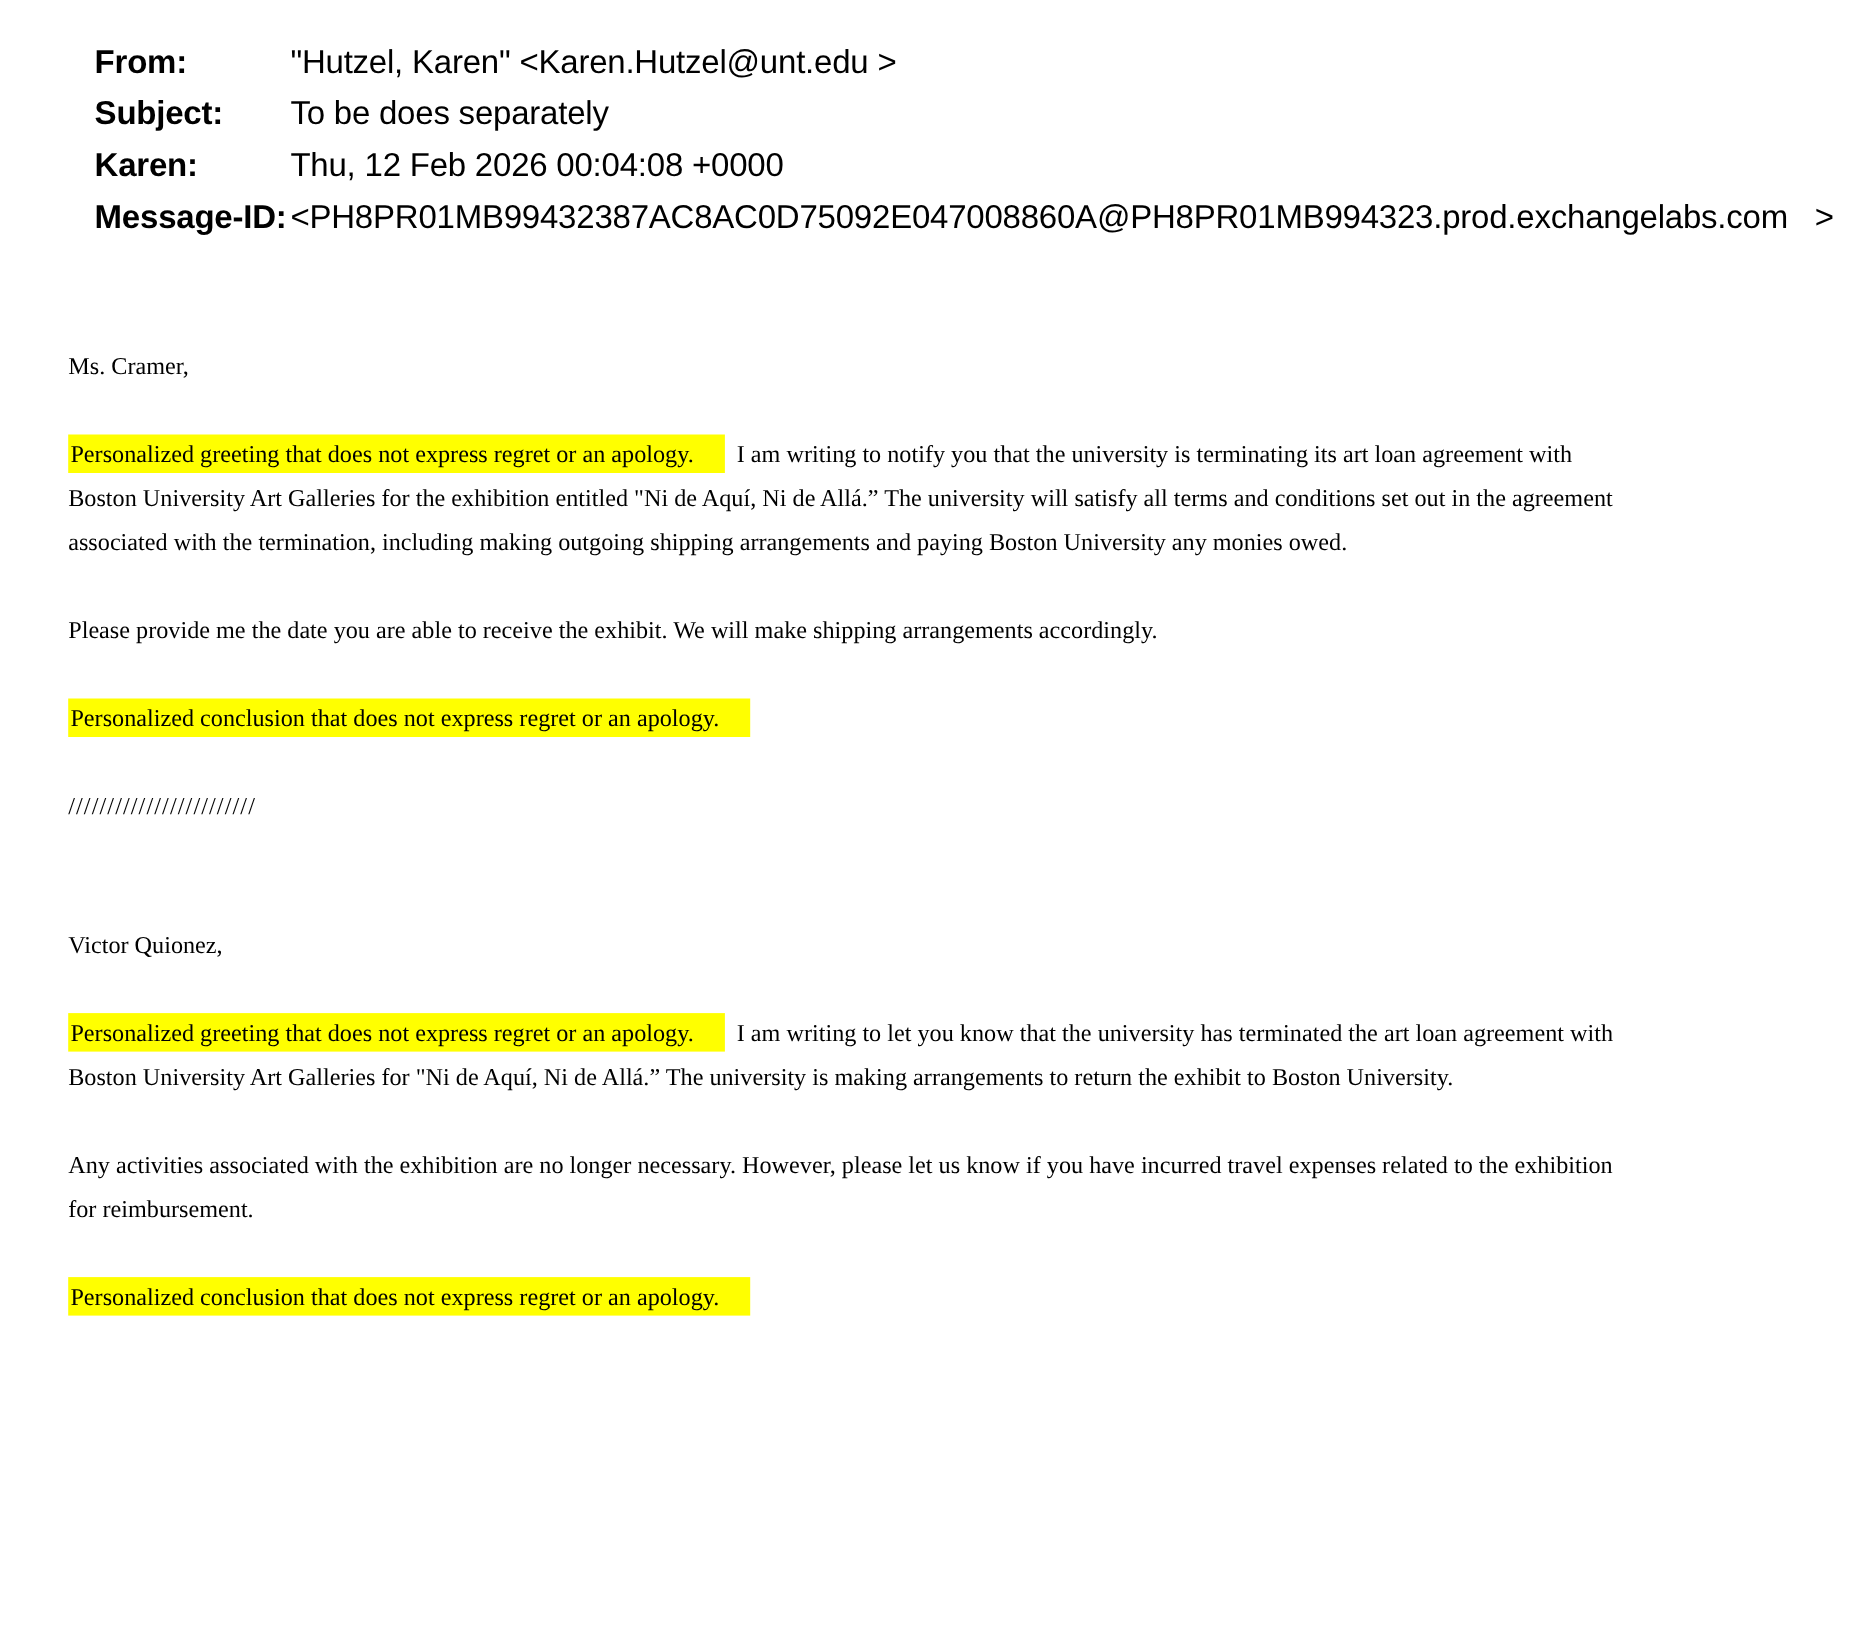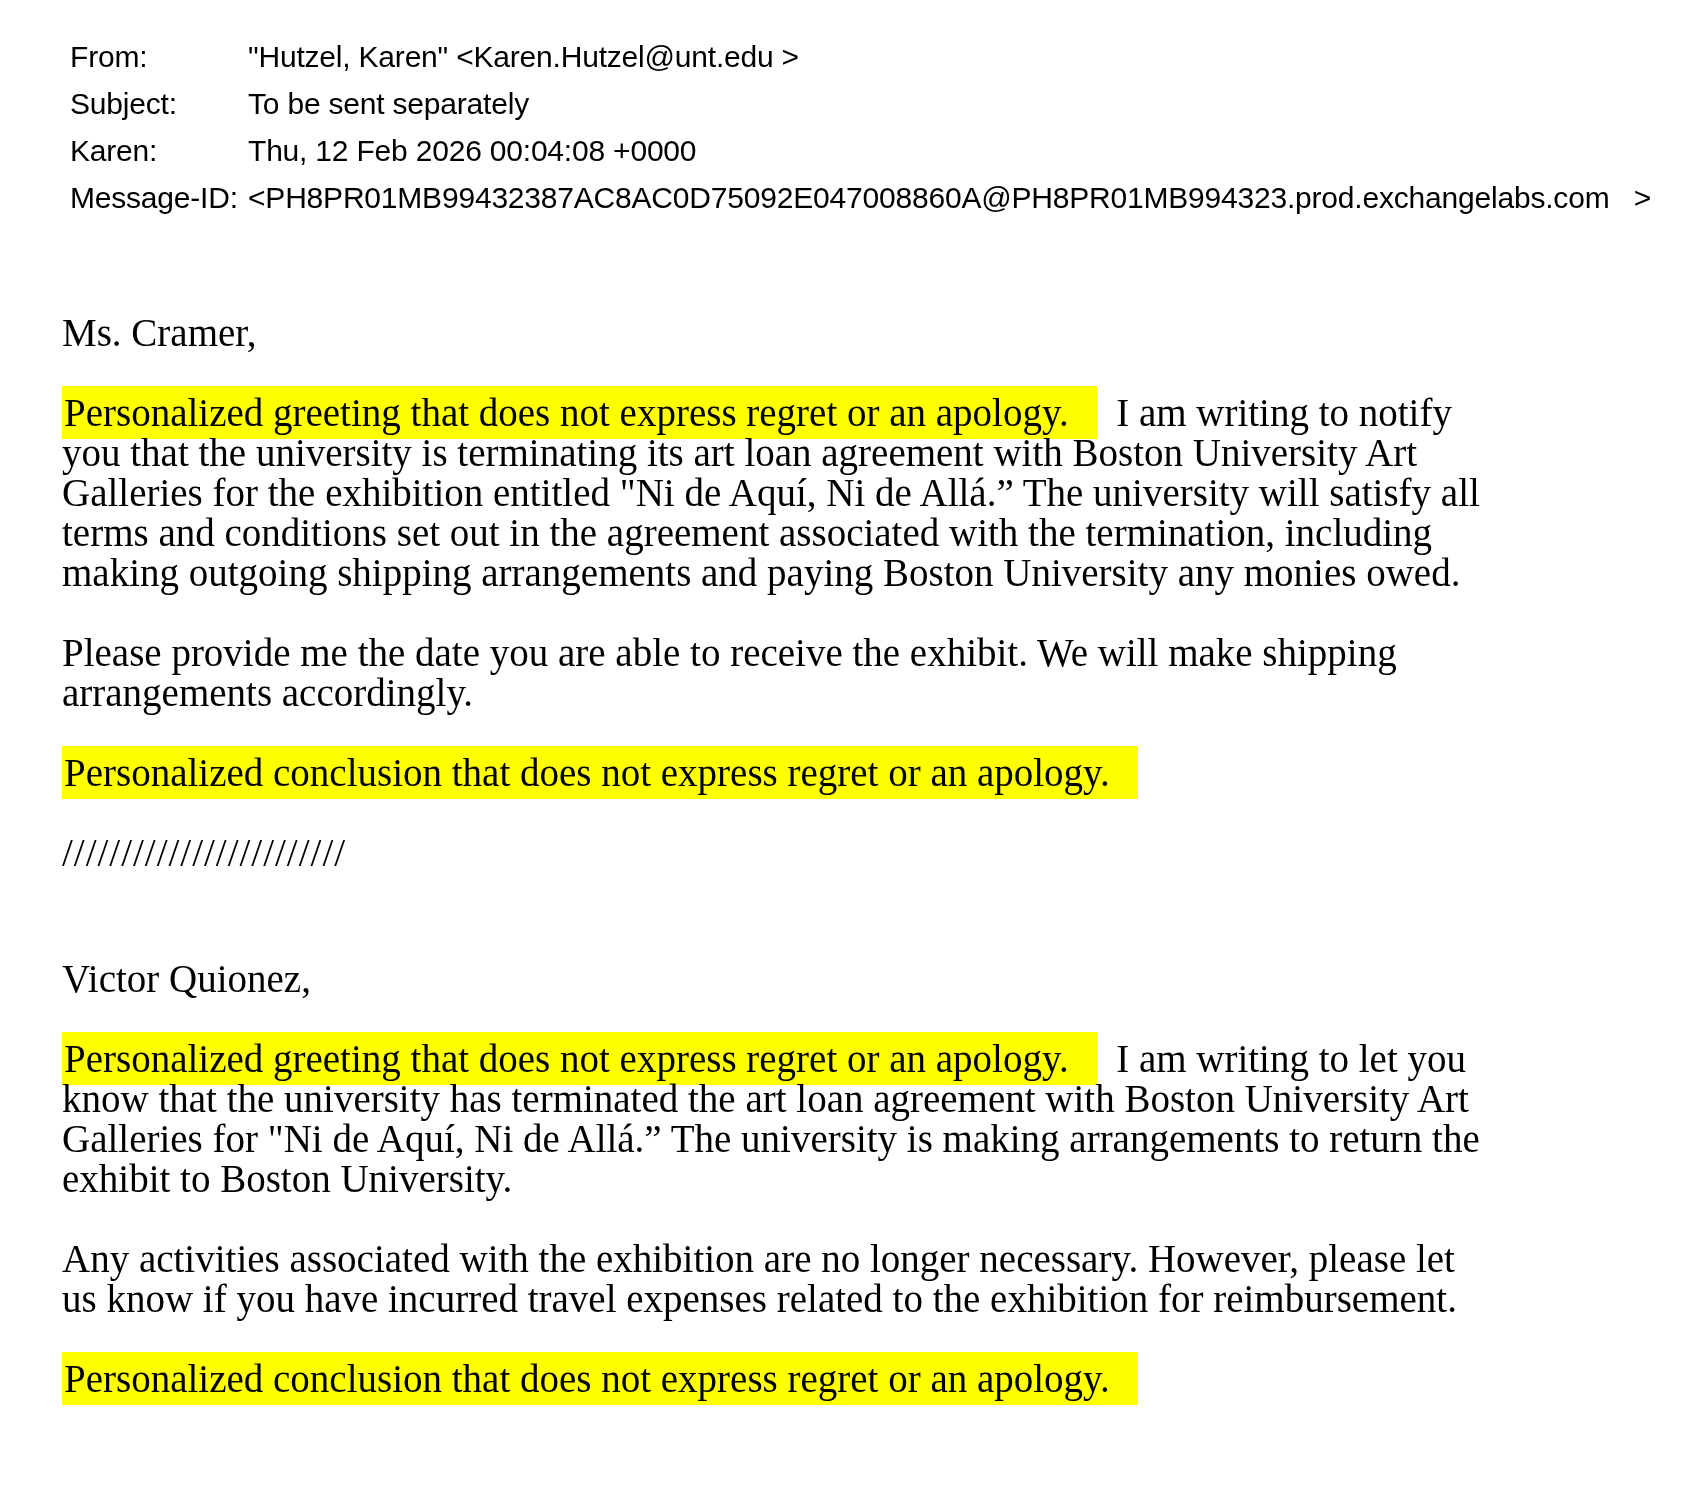--- a/index.html
+++ b/index.html
@@ -15,42 +15,42 @@
   }
   
   .email-header {
     padding-left: 70px;
     font-family: "Liberation Sans", sans-serif;
     font-size: 30px;
     line-height: 47px;
     letter-spacing: -0.2px;
   }
   .header-row { display: flex; white-space: pre; }
-  .header-label { font-weight: normal; width: 178px; flex: none; }
+  .header-label { font-weight: bold; width: 178px; flex: none; margin-left: 16px; }
   .header-value { }
   
   .email-body {
     margin: 92px 0 0 62px;
     width: 1432px;
     font-family: "Liberation Serif", serif;
-    font-size: 39px;
+    font-size: 22px;
     line-height: 40px;
   }
   .para { margin: 0 0 40px 0; white-space: pre-wrap; }
   .hl { background: #ffff00; padding: 5px 28px 5px 2px; box-decoration-break: clone; }
   .divider { margin-bottom: 86px; letter-spacing: 1px; }
 </style>
 </head>
 <body>
 
 <div class="page" style="background: rgb(255, 255, 255); color: rgb(0, 0, 0);">
 
   <div class="email-header">
     <div class="header-row"><span class="header-label">From:</span><span class="header-value">"Hutzel, Karen" &lt;Karen.Hutzel@unt.edu &gt;</span></div>
-    <div class="header-row"><span class="header-label">Subject:</span><span class="header-value">To be sent separately</span></div>
+    <div class="header-row"><span class="header-label">Subject:</span><span class="header-value">To be does separately</span></div>
     <div class="header-row"><span class="header-label">Karen:</span><span class="header-value">Thu, 12 Feb 2026 00:04:08 +0000</span></div>
     <div class="header-row"><span class="header-label">Message-ID:</span><span class="header-value">&lt;PH8PR01MB99432387AC8AC0D75092E047008860A@PH8PR01MB994323.prod.exchangelabs.com   &gt;</span></div>
   </div>
 
   <div class="email-body">
     <p class="para">Ms. Cramer,</p>
 
     <p class="para"><span class="hl" style="background: rgb(255, 255, 0);">Personalized greeting that does not express regret or an apology.</span><span>  I am writing to notify you that the university is terminating its art loan agreement with Boston University Art Galleries for the exhibition entitled "Ni de Aquí, Ni de Allá.” The university will satisfy all terms and conditions set out in the agreement associated with the termination, including making outgoing shipping arrangements and paying Boston University any monies owed.</span></p>
 
     <p class="para">Please provide me the date you are able to receive the exhibit. We will make shipping arrangements accordingly.</p>

